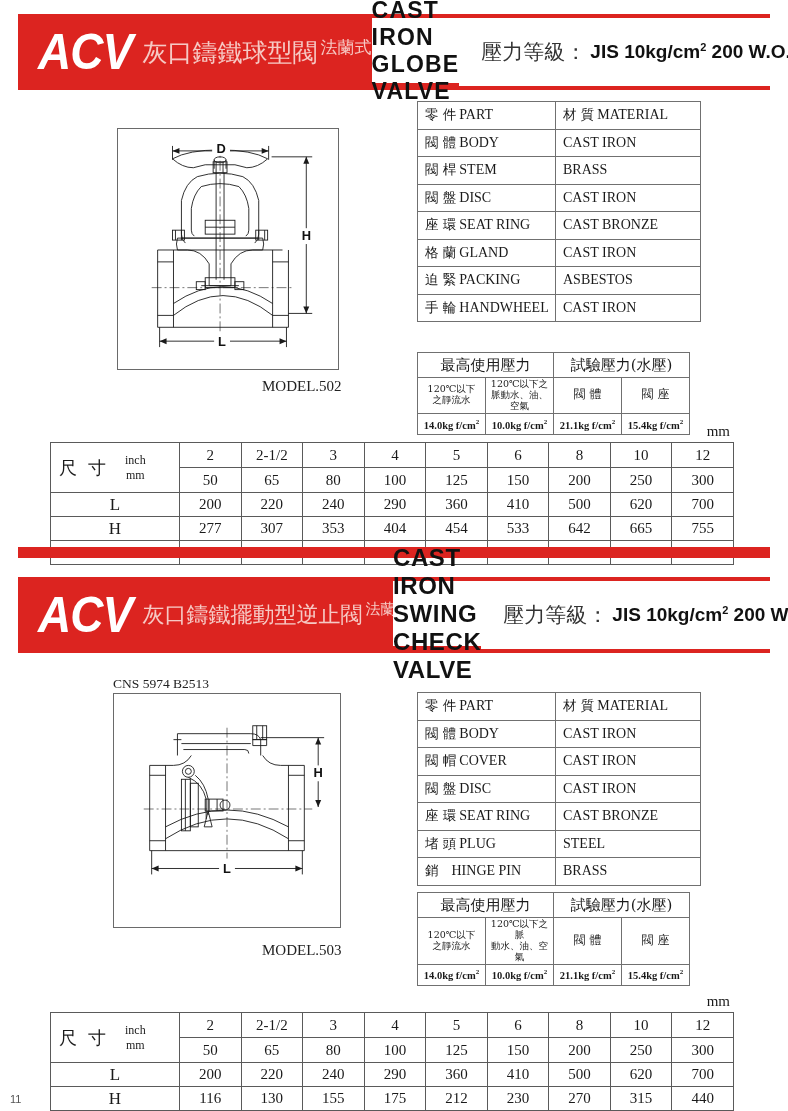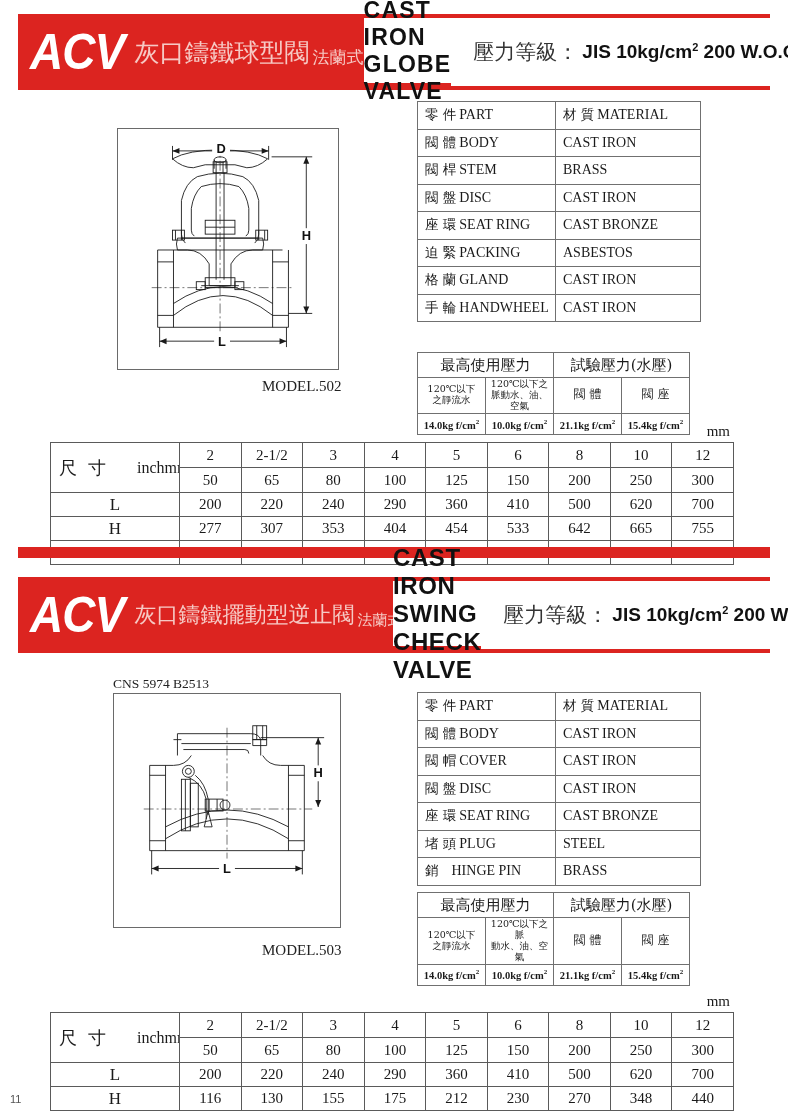--- a/index.html
+++ b/index.html
@@ -23,38 +23,38 @@
     width: 752px;
     height: 76px;
     background: #dc2420;
     display: flex;
     align-items: stretch;
   }
   .banner-left {
     width: 375px;
     display: flex;
     align-items: center;
-    padding-left: 12px;
+    padding-left: 20px;
     box-sizing: border-box;
   }
   .acv-logo {
     font-family: "Liberation Sans", "DejaVu Sans", sans-serif;
     font-weight: bold;
     font-style: italic;
     font-size: 50px;
     color: #ffffff;
     letter-spacing: -1px;
     line-height: 1;
     margin-right: 2px;
     transform: scaleX(0.92);
     transform-origin: left center;
   }
   .cn-title {
     display: flex;
-    align-items: flex-end;
+    align-items: flex-start;
     color: #f6c9c4;
     white-space: nowrap;
   }
   .cn-title .main {
     font-size: 25px;
     letter-spacing: 0px;
     font-family: "DejaVu Serif", "Liberation Serif", serif;
   }
   .cn-title .sub {
     font-size: 17px;
@@ -231,25 +231,25 @@
     justify-content: flex-start;
     padding-left: 8px;
     height: 100%;
   }
   .dim-label-inner .chs {
     font-family: "DejaVu Serif","Liberation Serif", serif;
     font-size: 18px;
     letter-spacing: 11px;
   }
   .dim-units {
-    margin-left: 20px;
+    margin-left: 8px;
     display: flex;
-    flex-direction: row;
+    flex-direction: column;
     line-height: 1.25;
-    font-size: 16px;
+    font-size: 12px;
   }
   .dim-table td.rowname {
     font-size: 17px;
     font-family: "Liberation Serif","DejaVu Serif", serif;
   }
   .dim-table tr.values td { height: 21px; }
 
   
   .page-num {
     position: absolute;
@@ -385,26 +385,26 @@
   </tr>
   <tr>
     <td class="c1"><span class="pt-cn">閥 盤</span><span class="pt-en">DISC</span></td>
     <td class="c2">CAST IRON</td>
   </tr>
   <tr>
     <td class="c1"><span class="pt-cn">座 環</span><span class="pt-en">SEAT RING</span></td>
     <td class="c2">CAST BRONZE</td>
   </tr>
   <tr>
+    <td class="c1"><span class="pt-cn">格 蘭</span><span class="pt-en">GLAND</span></td>
+    <td class="c2">CAST IRON</td>
+  </tr>
+  <tr>
     <td class="c1"><span class="pt-cn">迫 緊</span><span class="pt-en">PACKING</span></td>
     <td class="c2">ASBESTOS</td>
-  </tr>
-  <tr>
-    <td class="c1"><span class="pt-cn">格 蘭</span><span class="pt-en">GLAND</span></td>
-    <td class="c2">CAST IRON</td>
   </tr>
   <tr>
     <td class="c1"><span class="pt-cn">手 輪</span><span class="pt-en">HANDWHEEL</span></td>
     <td class="c2">CAST IRON</td>
   </tr>
 </tbody>
   </table>
 
 <table class="press-table" style="left:417px; top:352px; width:266px;">
   <tbody>
@@ -695,20 +695,20 @@
     </tr>
     <tr class="values">
       <td class="rowname">H</td>
       <td>116</td>
       <td>130</td>
       <td>155</td>
       <td>175</td>
       <td>212</td>
       <td>230</td>
       <td>270</td>
-      <td>348</td>
+      <td>315</td>
       <td>440</td>
     </tr>
   </tbody>
     </table>
 </div>
 
 <div class="page-num">11</div>
 
 </body></html>

